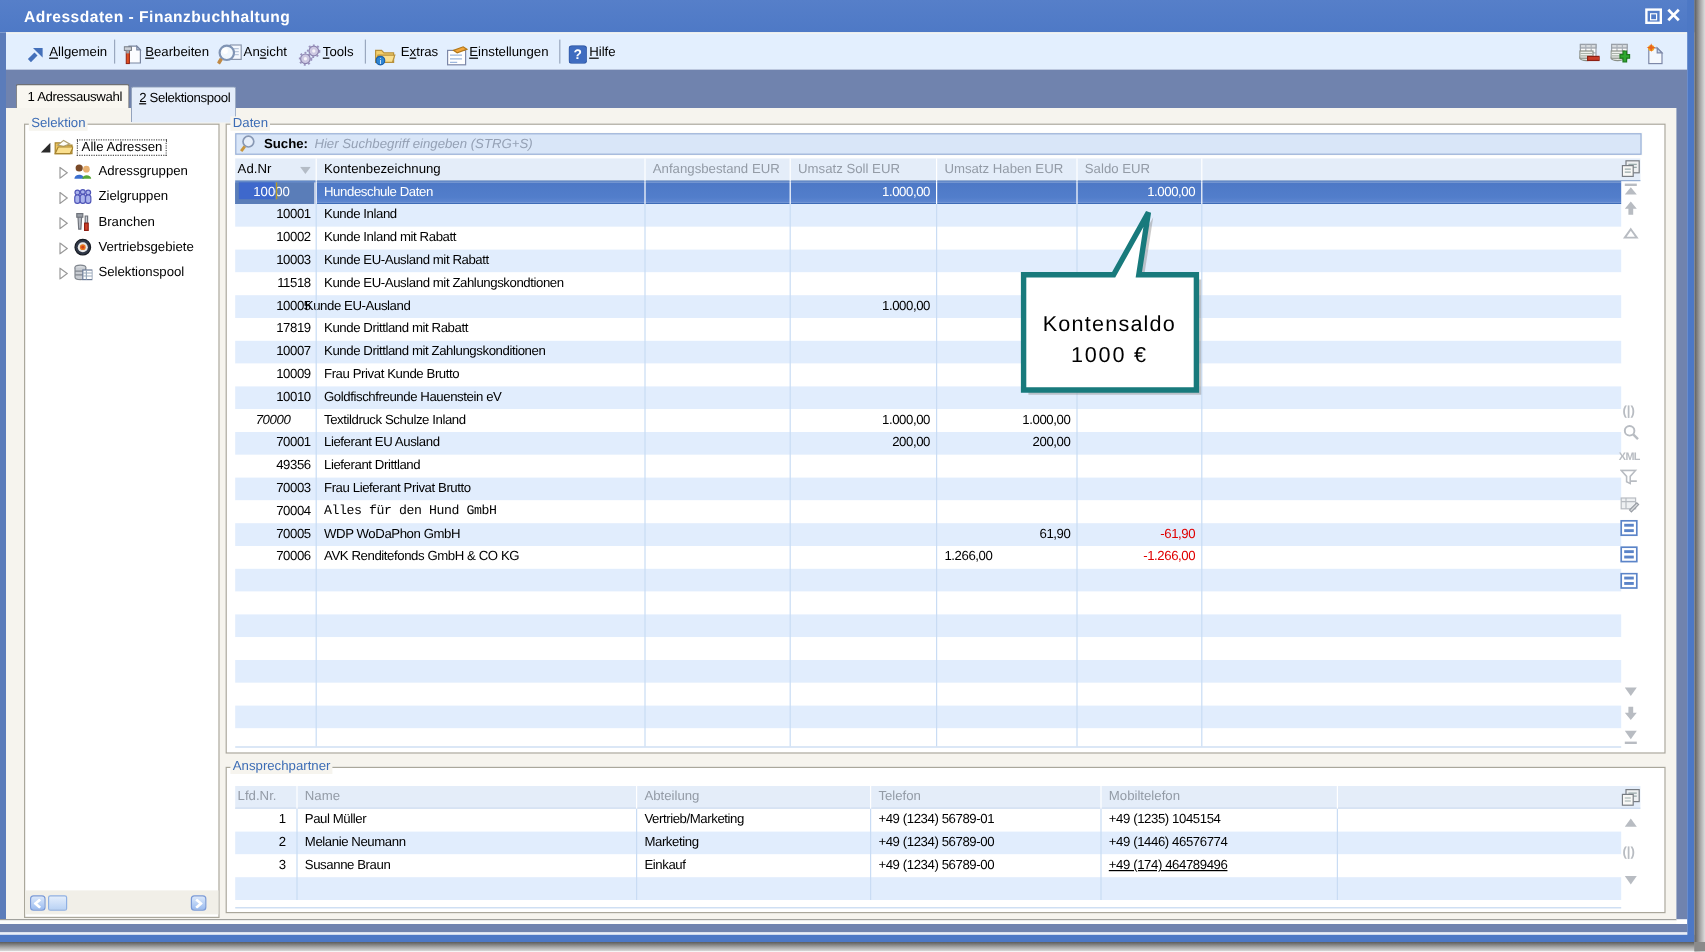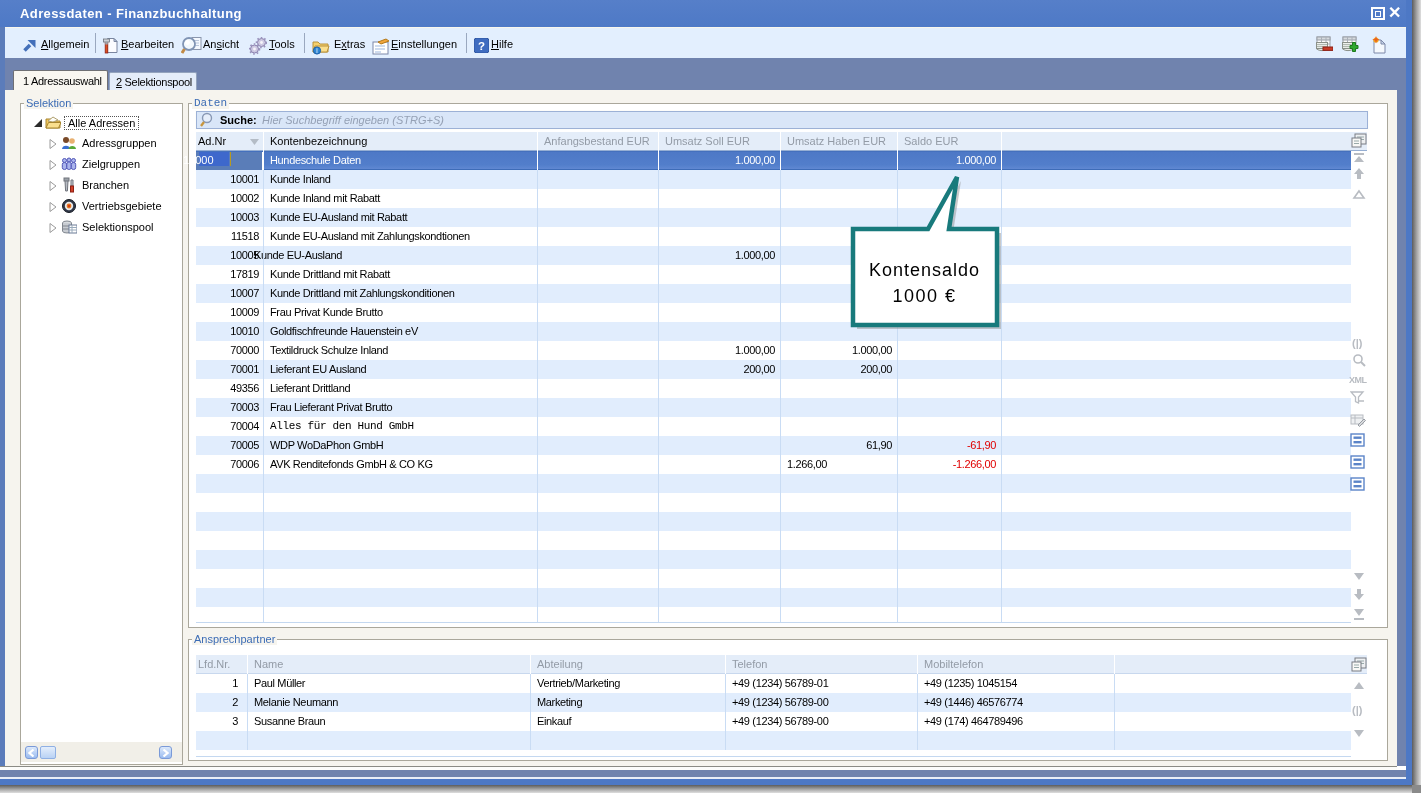--- a/index.html
+++ b/index.html
@@ -40,21 +40,21 @@
 
 .tb-item { top:38px; font-size:11px; color:#000; }
 .tb-sep { top:33px; width:1px; height:20px; background:#9aa8bf; }
 .u { text-decoration:underline; }
 
 
 .tab { font-size:11px; letter-spacing:-0.3px; }
 #tab1 { left:13px; top:70px; width:95px; height:20px; background:#f9f7f1;
   border:1px solid #6f7074; border-bottom:none; border-radius:2px 2px 0 0; }
 #tab1 > span { position:absolute; left:9px; top:4px; }
-#tab2 { left:109px; top:72px; width:88px; height:18px; background:#e4edfa;
+#tab2 { left:109px; top:72px; width:88px; height:30px; background:#e4edfa;
   border:1px solid #93a3bd; border-bottom:none; border-radius:2px 2px 0 0; }
 #tab2 > span { position:absolute; left:6px; top:3px; white-space:nowrap; }
 
 
 .gb { border:1px solid #aaa79b; }
 .gb-label { color:#3c6cb5; background:#f6f4ee; padding:0 2px; font-size:11px; }
 
 
 .hdrtext { color:#939ba6; }
 
@@ -253,21 +253,21 @@
 <div class="abs" style="left:25px;top:746px;width:13px;height:13px;border:1px solid #7a9ad8;border-radius:3px;background:linear-gradient(#dce9fb,#9bbcf0);"></div>
 <svg class="abs" style="left:28px;top:749px;" width="7" height="8" viewBox="0 0 7 8">
     <path d="M5.5 0.5 L1.5 4 L5.5 7.5" stroke="#fff" stroke-width="2.2" fill="none"></path>
   </svg>
 <div class="abs" style="left:40px;top:746px;width:16px;height:13px;border:1px solid #8fb0e4;border-radius:2px;background:linear-gradient(#e4eefc,#b9d2f4);"></div>
 <div class="abs" style="left:159px;top:746px;width:13px;height:13px;border:1px solid #7a9ad8;border-radius:3px;background:linear-gradient(#dce9fb,#9bbcf0);"></div>
 <svg class="abs" style="left:162px;top:749px;" width="7" height="8" viewBox="0 0 7 8">
     <path d="M1.5 0.5 L5.5 4 L1.5 7.5" stroke="#fff" stroke-width="2.2" fill="none"></path>
   </svg>
 <div class="abs gb" style="left:188px;top:103px;width:1200px;height:525px;background:#fff;"></div>
-<div class="abs gb-label" style="left:192px;top:97px;font-family:Liberation Mono, monospace;">Daten</div>
+<div class="abs gb-label" style="left:192px;top:97px;">Daten</div>
 <div id="searchbar" class="abs"></div>
 <svg class="abs" style="left:200px;top:112px;" width="16" height="16" viewBox="0 0 16 16">
     <circle cx="7" cy="6" r="4.5" fill="#eef4fb" fill-opacity="0.6" stroke="#8898b4" stroke-width="1.4"></circle>
     <line x1="4" y1="10" x2="1" y2="14" stroke="#c8963e" stroke-width="2.4"></line>
   </svg>
 <div class="abs" style="left:220px;top:114px;font-weight:bold;">Suche:</div>
 <div class="abs" style="left:262px;top:114px;font-style:italic;color:#95a1b5;">Hier Suchbegriff eingeben (STRG+S)</div>
 <div class="abs" style="left:196px;top:132px;width:1171px;height:19px;background:#e4edf9;border-bottom:1px solid #95aed3;"></div>
 <div class="abs" style="left:198px;top:135px;color:#000;">Ad.Nr</div>
 <div class="abs" style="left:270px;top:135px;color:#000;">Kontenbezeichnung</div>
@@ -286,21 +286,21 @@
 <div class="abs" style="left:1001px;top:132px;width:1px;height:19px;background:#fff;"></div>
 <div class="abs" style="left:196px;top:151px;width:1155px;height:19px;background:linear-gradient(#4d78c6,#527ecb 75%,#6088d2);border-top:1px solid #4470bd;border-bottom:1px solid #3e6cb8;"></div>
 <div class="abs" style="left:263px;top:151px;width:1px;height:19px;background:#fff;"></div>
 <div class="abs" style="left:537px;top:151px;width:1px;height:19px;background:#fff;"></div>
 <div class="abs" style="left:658px;top:151px;width:1px;height:19px;background:#fff;"></div>
 <div class="abs" style="left:780px;top:151px;width:1px;height:19px;background:#fff;"></div>
 <div class="abs" style="left:897px;top:151px;width:1px;height:19px;background:#fff;"></div>
 <div class="abs" style="left:1001px;top:151px;width:1px;height:19px;background:#fff;"></div>
 <div class="abs" style="left:196px;top:152px;width:67px;height:18px;background:#5a7db8;border-right:1px solid #fff;"></div>
 <div class="abs" style="left:199px;top:152px;width:30px;height:14px;background:#3e68cc;"></div>
-<div class="abs" style="left:183px;top:154px;color:#fff;">10000</div>
+<div class="abs" style="left:199px;top:154px;color:#fff;padding-left:12px;">10000</div>
 <div class="abs" style="left:229.5px;top:152px;width:1.5px;height:14px;background:#b89a20;"></div>
 <div class="abs gtxt" style="left:270px;top:154px;color:#fff;">Hundeschule Daten</div>
 <div class="abs gtxt" style="left:665px;top:154px;width:110px;text-align:right;color:#fff;">1.000,00</div>
 <div class="abs gtxt" style="left:904px;top:154px;width:92px;text-align:right;color:#fff;">1.000,00</div>
 <div class="abs" style="left:196px;top:170px;width:1155px;height:19px;background:#e1edfd;"></div>
 <div class="abs gtxt" style="left:196px;top:173px;width:63px;text-align:right;color:#000;">10001</div>
 <div class="abs gtxt" style="left:270px;top:173px;color:#000;">Kunde Inland</div>
 <div class="abs" style="left:196px;top:189px;width:1155px;height:19px;background:#ffffff;"></div>
 <div class="abs gtxt" style="left:196px;top:192px;width:63px;text-align:right;color:#000;">10002</div>
 <div class="abs gtxt" style="left:270px;top:192px;color:#000;">Kunde Inland mit Rabatt</div>
@@ -320,21 +320,21 @@
 <div class="abs" style="left:196px;top:284px;width:1155px;height:19px;background:#e1edfd;"></div>
 <div class="abs gtxt" style="left:196px;top:287px;width:63px;text-align:right;color:#000;">10007</div>
 <div class="abs gtxt" style="left:270px;top:287px;color:#000;">Kunde Drittland mit Zahlungskonditionen</div>
 <div class="abs" style="left:196px;top:303px;width:1155px;height:19px;background:#ffffff;"></div>
 <div class="abs gtxt" style="left:196px;top:306px;width:63px;text-align:right;color:#000;">10009</div>
 <div class="abs gtxt" style="left:270px;top:306px;color:#000;">Frau Privat Kunde Brutto</div>
 <div class="abs" style="left:196px;top:322px;width:1155px;height:19px;background:#e1edfd;"></div>
 <div class="abs gtxt" style="left:196px;top:325px;width:63px;text-align:right;color:#000;">10010</div>
 <div class="abs gtxt" style="left:270px;top:325px;color:#000;">Goldfischfreunde Hauenstein eV</div>
 <div class="abs" style="left:196px;top:341px;width:1155px;height:19px;background:#ffffff;"></div>
-<div class="abs gtxt" style="left:196px;top:344px;width:63px;text-align:right;color:#000;">70000</div>
+<div class="abs gtxt" style="left:196px;top:344px;width:63px;text-align:center;color:#000;font-style:italic;">70000</div>
 <div class="abs gtxt" style="left:270px;top:344px;color:#000;">Textildruck Schulze Inland</div>
 <div class="abs gtxt" style="left:665px;top:344px;width:110px;text-align:right;color:#000;">1.000,00</div>
 <div class="abs gtxt" style="left:787px;top:344px;width:105px;text-align:right;color:#000;">1.000,00</div>
 <div class="abs" style="left:196px;top:360px;width:1155px;height:19px;background:#e1edfd;"></div>
 <div class="abs gtxt" style="left:196px;top:363px;width:63px;text-align:right;color:#000;">70001</div>
 <div class="abs gtxt" style="left:270px;top:363px;color:#000;">Lieferant EU Ausland</div>
 <div class="abs gtxt" style="left:665px;top:363px;width:110px;text-align:right;color:#000;">200,00</div>
 <div class="abs gtxt" style="left:787px;top:363px;width:105px;text-align:right;color:#000;">200,00</div>
 <div class="abs" style="left:196px;top:379px;width:1155px;height:19px;background:#ffffff;"></div>
 <div class="abs gtxt" style="left:196px;top:382px;width:63px;text-align:right;color:#000;">49356</div>
@@ -457,21 +457,21 @@
 <div class="abs gtxt" style="left:196px;top:696px;width:42px;text-align:right;color:#000;">2</div>
 <div class="abs gtxt" style="left:254px;top:696px;color:#000;">Melanie Neumann</div>
 <div class="abs gtxt" style="left:537px;top:696px;color:#000;">Marketing</div>
 <div class="abs gtxt" style="left:732px;top:696px;color:#000;">+49 (1234) 56789-00</div>
 <div class="abs gtxt" style="left:924px;top:696px;color:#000;">+49 (1446) 46576774</div>
 <div class="abs" style="left:196px;top:712px;width:1155px;height:19px;background:#ffffff;"></div>
 <div class="abs gtxt" style="left:196px;top:715px;width:42px;text-align:right;color:#000;">3</div>
 <div class="abs gtxt" style="left:254px;top:715px;color:#000;">Susanne Braun</div>
 <div class="abs gtxt" style="left:537px;top:715px;color:#000;">Einkauf</div>
 <div class="abs gtxt" style="left:732px;top:715px;color:#000;">+49 (1234) 56789-00</div>
-<div class="abs gtxt" style="left:924px;top:715px;color:#000;">+49 (174) 464789496</div>
+<div class="abs gtxt" style="left:924px;top:715px;color:#000;text-decoration:underline;">+49 (174) 464789496</div>
 <div class="abs" style="left:196px;top:731px;width:1155px;height:19px;background:#e1edfd;"></div>
 <div class="abs" style="left:196px;top:756px;width:1155px;height:1px;background:#c4d8f0;"></div>
 <div class="abs" style="left:247px;top:674px;width:1px;height:76px;background:#c9dcf4;"></div>
 <div class="abs" style="left:530px;top:674px;width:1px;height:76px;background:#c9dcf4;"></div>
 <div class="abs" style="left:725px;top:674px;width:1px;height:76px;background:#c9dcf4;"></div>
 <div class="abs" style="left:917px;top:674px;width:1px;height:76px;background:#c9dcf4;"></div>
 <div class="abs" style="left:1114px;top:674px;width:1px;height:76px;background:#c9dcf4;"></div>
 <svg class="abs" style="left:1351px;top:657px;" width="16" height="15" viewBox="0 0 16 15">
     <rect x="4" y="1" width="11" height="10" fill="#eef0f2" stroke="#787d84"></rect>
     <line x1="6" y1="4" x2="13" y2="4" stroke="#9aa"></line>

